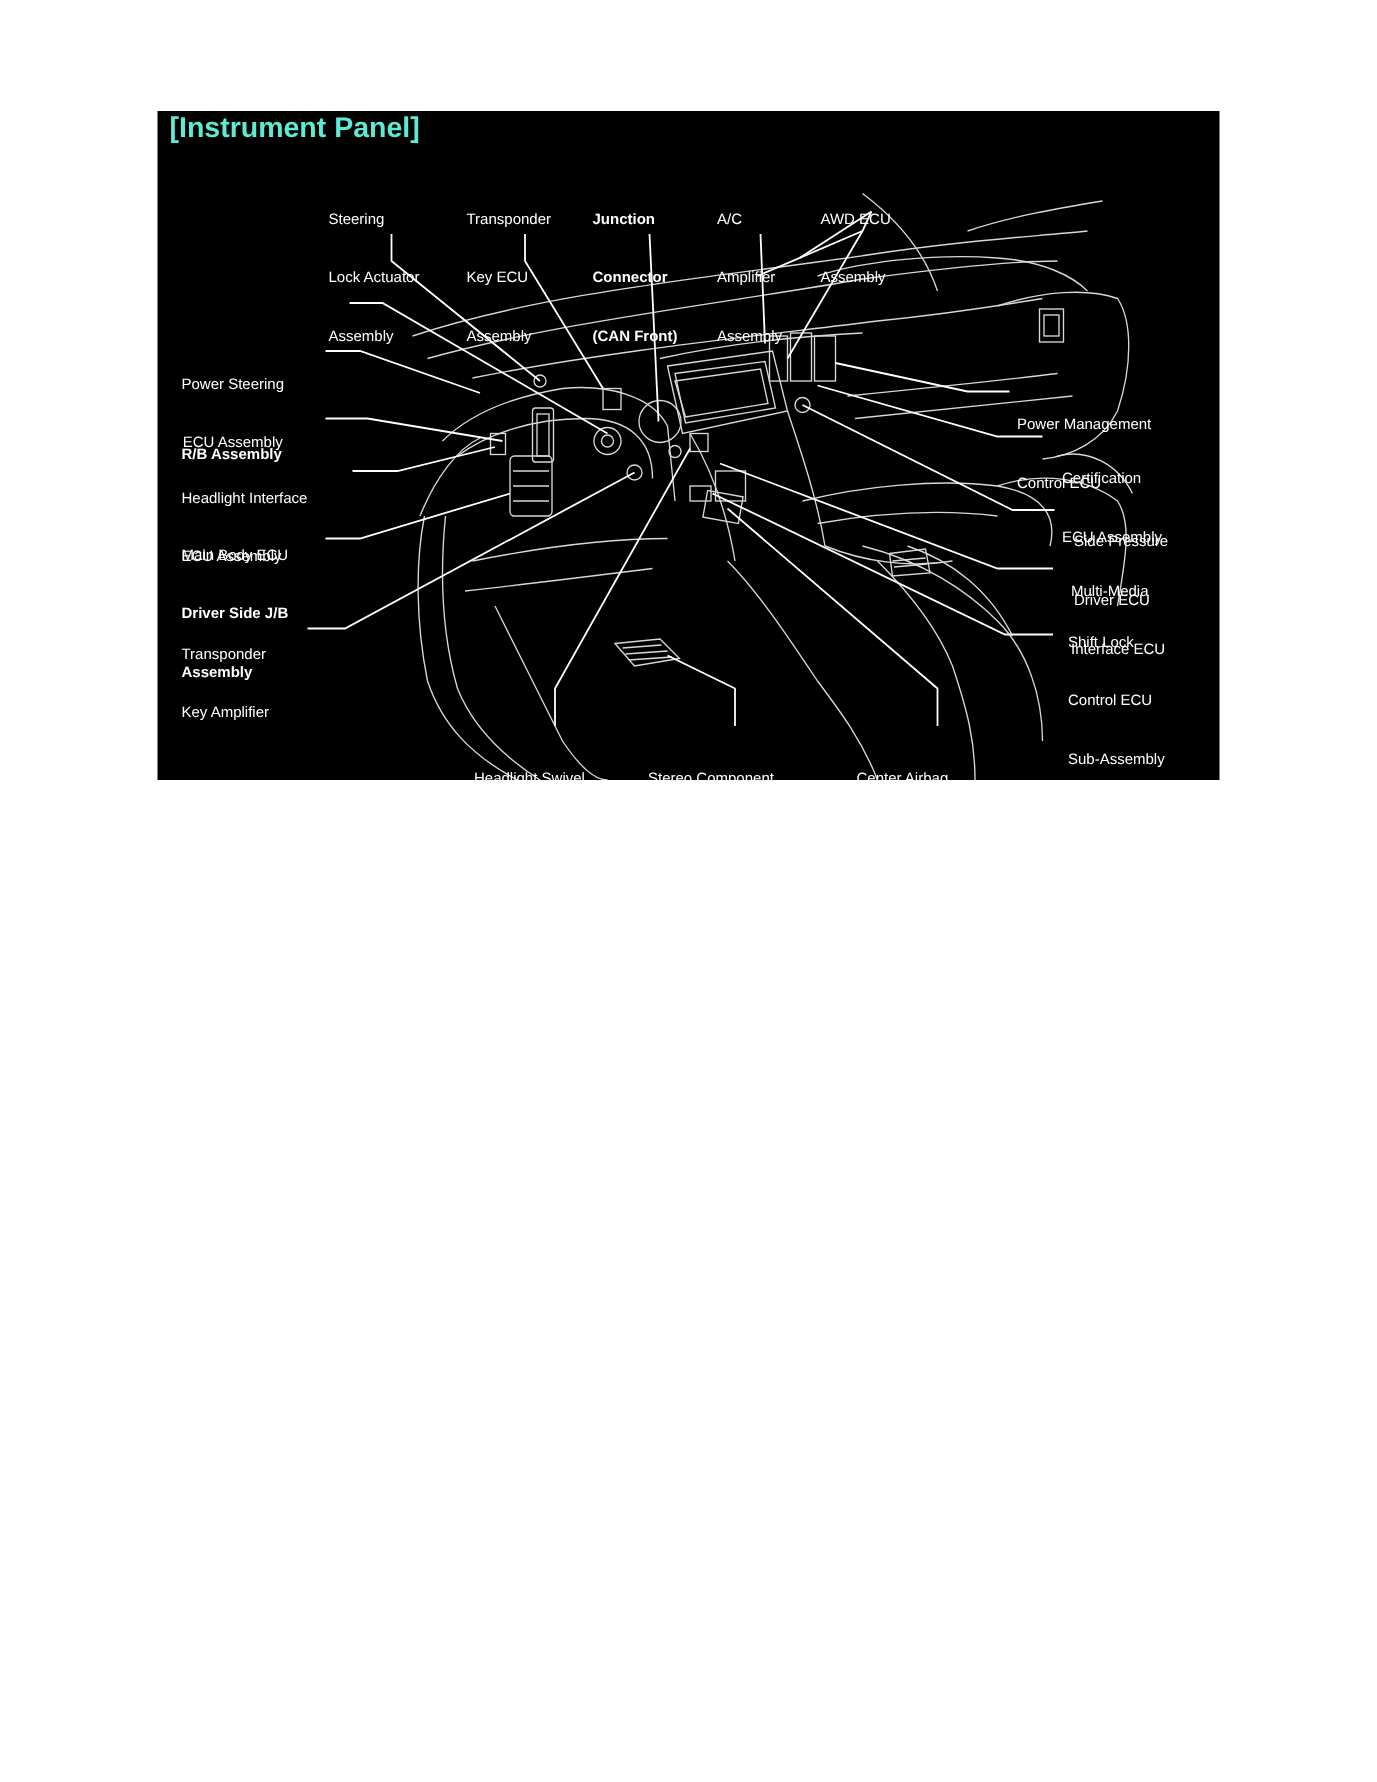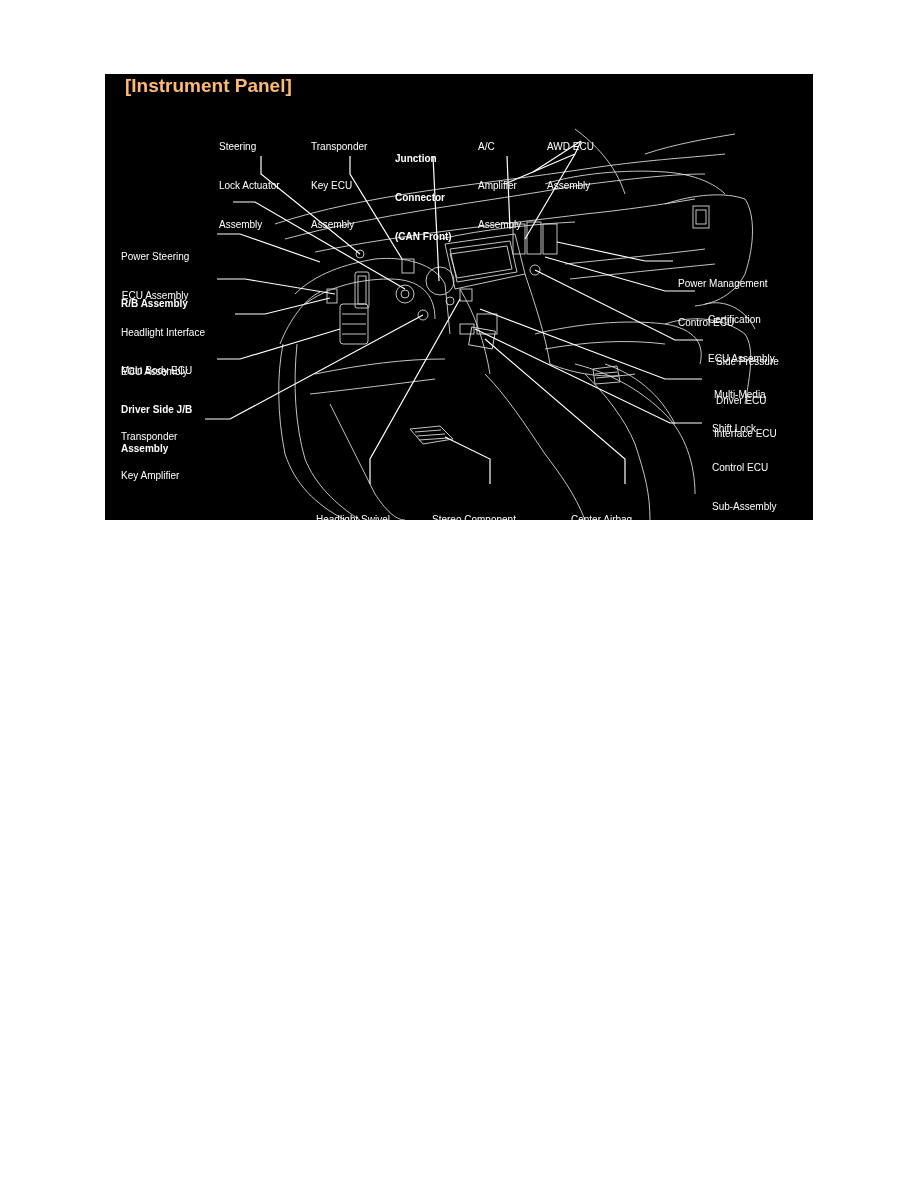--- a/index.html
+++ b/index.html
@@ -3,23 +3,23 @@
   <meta charset="utf-8">
   <style>
     html, body { margin: 0; padding: 0; background: #ffffff; }
     body { width: 918px; height: 1188px; position: relative; overflow: hidden; }
     .panel {
       position: absolute; left: 105px; top: 74px; width: 708px; height: 446px;
       background: #000000; overflow: hidden;
     }
     .panel svg { position: absolute; left: 0; top: 0; }
     .title {
-      position: absolute; left: 20px; top: 1px;
+      position: absolute; left: 8px; top: 1px;
       font-family: "Liberation Sans", sans-serif; font-weight: bold;
-      font-size: 19px; color: #fdba74; letter-spacing: 0px; white-space: nowrap;
+      font-size: 19px; color: #5eead4; letter-spacing: 0px; white-space: nowrap;
     }
     .lbl {
       position: absolute; font-family: "Liberation Sans", sans-serif;
       font-size: 10px; line-height: 13px; color: #ffffff; white-space: pre;
     }
     .lbl .b { font-weight: bold; display: block; }
     .lbl .n { font-weight: normal; display: block; }
   </style>
 </head>
 <body>
@@ -149,21 +149,21 @@
   <div class="lbl" style="left:114px; top:40px;">
     <span class="n">Steering</span>
     <span class="n">Lock Actuator</span>
     <span class="n">Assembly</span>
   </div>
   <div class="lbl" style="left:206px; top:40px;">
     <span class="n">Transponder</span>
     <span class="n">Key ECU</span>
     <span class="n">Assembly</span>
   </div>
-  <div class="lbl" style="left:290px; top:52px;">
+  <div class="lbl" style="left:290px; top:40px;">
     <span class="b">Junction</span>
     <span class="b">Connector</span>
     <span class="b">(CAN Front)</span>
   </div>
   <div class="lbl" style="left:373px; top:40px;">
     <span class="n">A/C</span>
     <span class="n">Amplifier</span>
     <span class="n">Assembly</span>
   </div>
   <div class="lbl" style="left:442px; top:40px;">

